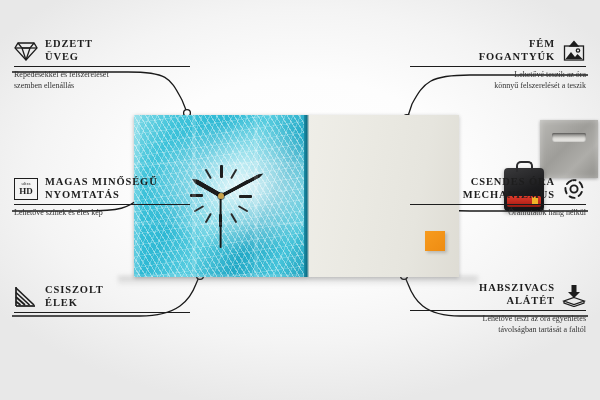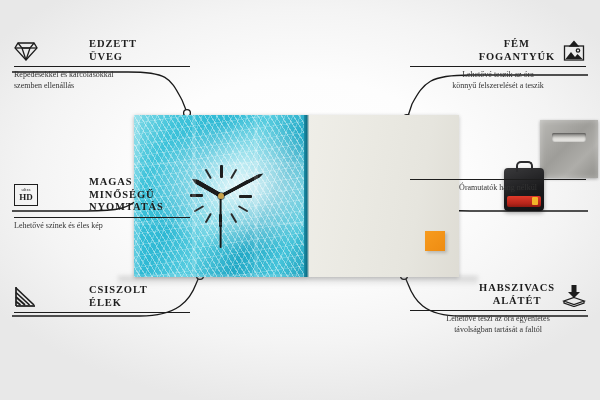--- a/index.html
+++ b/index.html
@@ -70,27 +70,27 @@
   .batt{position:absolute;left:3px;bottom:4px;width:34px;height:11px;border-radius:2px;
     background:linear-gradient(180deg,#e03a2a,#b5241a 70%,#8d1a12);}
   .batt:after{content:"";position:absolute;right:3px;top:1px;width:6px;height:8px;background:#f0b429;border-radius:1px;}
   .foam{position:absolute;left:117px;top:116px;width:20px;height:20px;
     background:linear-gradient(140deg,#f79b1e,#ee8c12);box-shadow:2px 2px 3px rgba(0,0,0,.18);}
   
   svg.lines{position:absolute;left:0;top:0;width:600px;height:400px;pointer-events:none;}
   .callout{position:absolute;}
   .c-head{display:flex;align-items:center;gap:7px;}
   .c-title{font-family:"Liberation Serif",serif;font-size:10.5px;letter-spacing:.9px;color:#1d1d1d;
-    font-weight:700;line-height:12.5px;text-transform:uppercase;margin-left:44px;}
+    font-weight:700;line-height:12.5px;text-transform:uppercase;}
   .c-rule{height:1.3px;background:#1d1d1d;margin:3px 0 3px;}
   .c-desc{font-family:"Liberation Serif",serif;font-size:8px;color:#333;line-height:10.5px;}
   .left .c-head{justify-content:flex-start;}
   .left .c-title,.left .c-desc{text-align:left;}
   .right .c-head{justify-content:flex-end;}
-  .right .c-title,.right .c-desc{text-align:center;}
+  .right .c-title,.right .c-desc{text-align:right;}
   .ico{width:24px;height:24px;flex:0 0 24px;display:flex;align-items:center;justify-content:center;text-align:center;}
   .ico svg{display:block;}
   .hd-badge{width:26px;height:20px;border:1.6px solid #1d1d1d;display:flex;flex-direction:column;
     align-items:center;justify-content:center;line-height:1;}
   .hd-badge .s{font-size:4.5px;letter-spacing:.2px;color:#1d1d1d;}
   .hd-badge .b{font-size:9px;font-weight:700;color:#1d1d1d;margin-top:.5px;}
 </style>
 </head>
 <body>
 
@@ -183,21 +183,21 @@
               <path d="M8,8 H16"></path>
         </g>
           </svg>
       </span>
       <span class="c-title">
         <span>EDZETT</span><br><span>ÜVEG</span>
       </span>
     </div>
     <div class="c-rule"></div>
     <div class="c-desc">
-      <span>Repedésekkel és karcolásokkal</span><br><span>szemben ellenállás</span>
+      <span>Repedésekkel és felszerelését</span><br><span>szemben ellenállás</span>
     </div>
   </div>
 
   <div class="callout left" style="left:14px;top:176px;width:176px;">
     <div class="c-head">
       <span class="ico">
         <span class="hd-badge">
           <span class="s">ultra</span>
           <span class="b">HD</span>
         </span>
@@ -249,20 +249,38 @@
           </svg>
       </span>
     </div>
     <div class="c-rule"></div>
     <div class="c-desc">
       <span>Lehetővé teszik az óra</span><br><span>könnyű felszerelését a teszik</span>
     </div>
   </div>
 
   <div class="callout right" style="right:14px;top:176px;width:176px;">
+    <div class="c-head">
+      <span class="c-title">
+        <span>CSENDES ÓRA</span><br><span>MECHANIZMUS</span>
+      </span>
+      <span class="ico">
+        <svg width="24" height="24" viewBox="0 0 24 24">
+            <g fill="none" stroke="#1d1d1d" stroke-width="1.9" stroke-linecap="round">
+          <path d="M9.4,3.6 A9,9 0 0,0 5.0,7.1"></path>
+          <path d="M3.4,11.0 A9,9 0 0,0 4.6,16.2"></path>
+          <path d="M7.6,19.4 A9,9 0 0,0 12.6,20.9"></path>
+          <path d="M16.6,19.0 A9,9 0 0,0 19.8,14.9"></path>
+          <path d="M20.4,10.3 A9,9 0 0,0 17.6,5.2"></path>
+          <path d="M13.6,3.2 A9,9 0 0,0 11.0,3.2"></path>
+          <circle cx="12" cy="12" r="3.6"></circle>
+        </g>
+          </svg>
+      </span>
+    </div>
     <div class="c-rule"></div>
     <div class="c-desc">
       <span>Óramutatók hang nélkül</span>
     </div>
   </div>
 
   <div class="callout right" style="right:14px;top:282px;width:176px;">
     <div class="c-head">
       <span class="c-title">
         <span>HABSZIVACS</span><br><span>ALÁTÉT</span>

